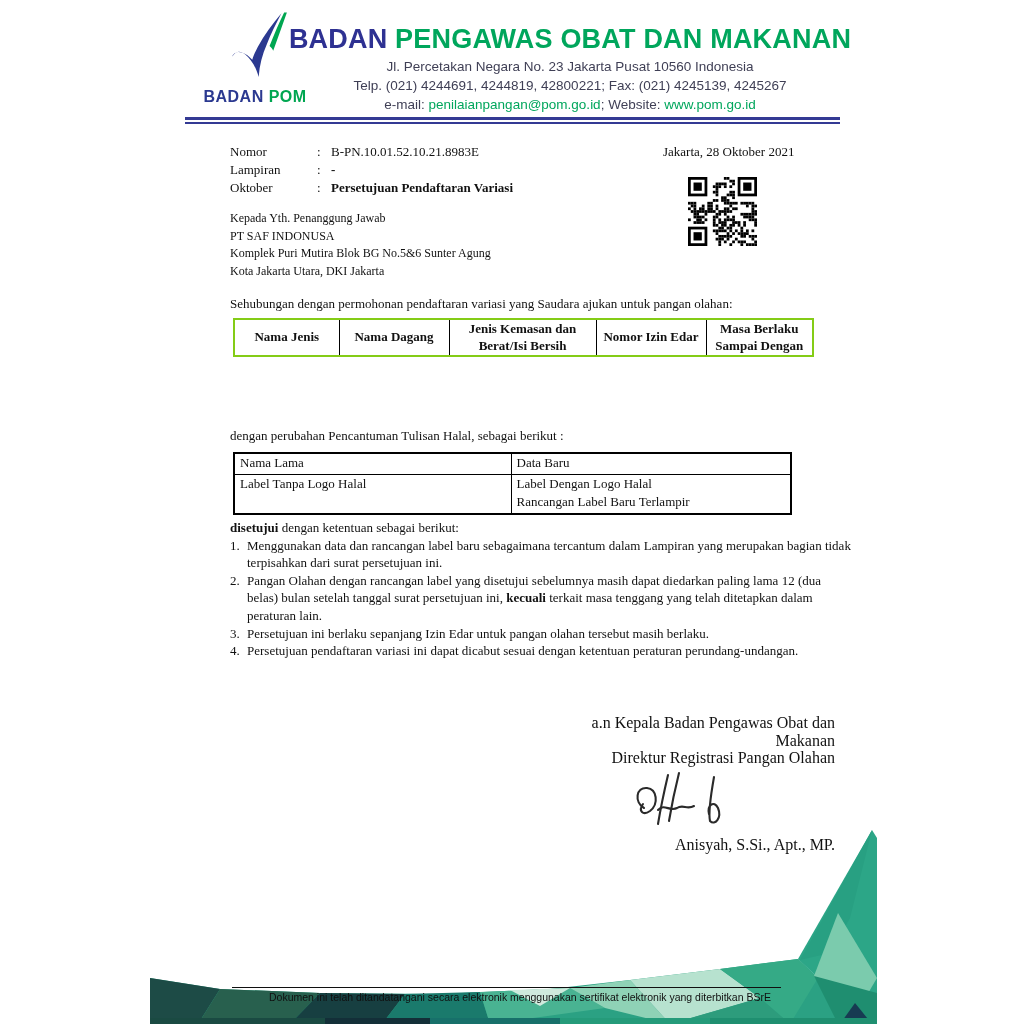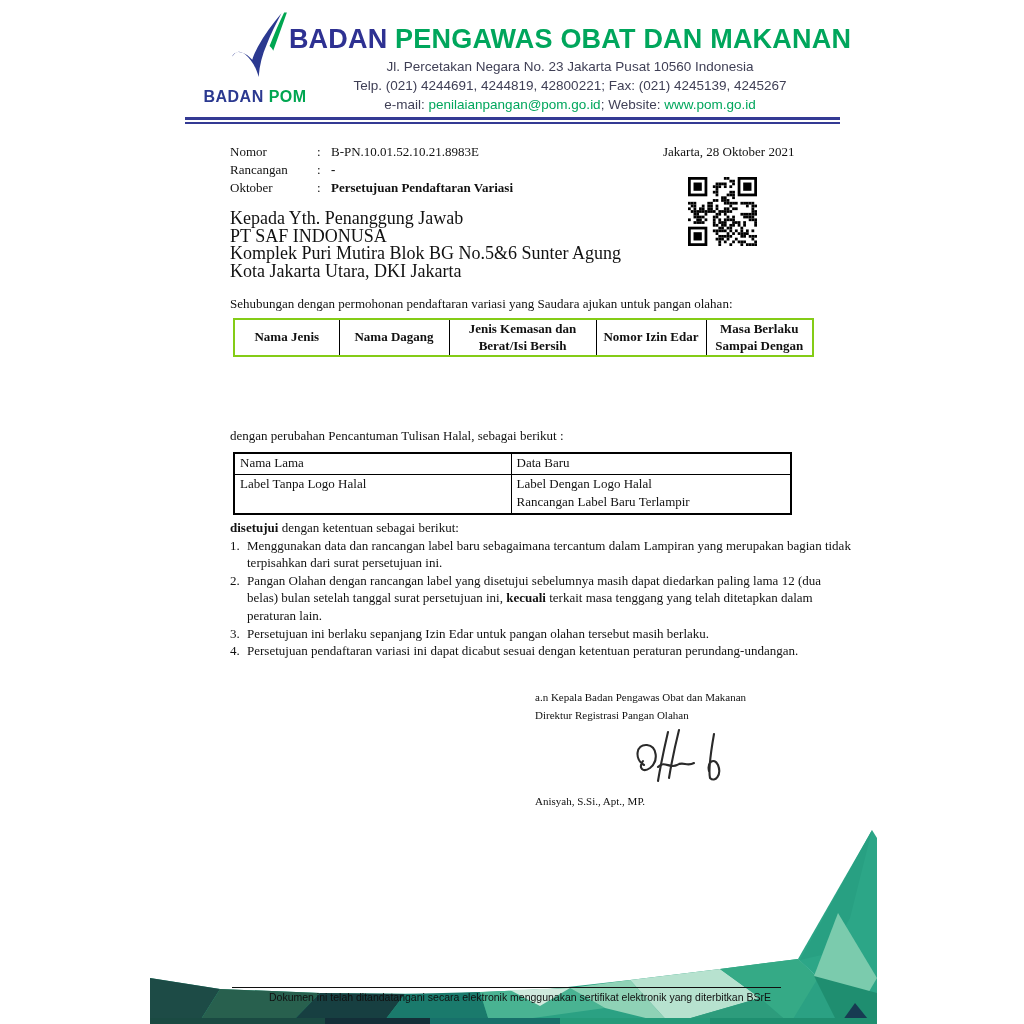--- a/index.html
+++ b/index.html
@@ -26,38 +26,38 @@
   
   .meta { position:absolute; left:230px; top:143px; font-size:13px; }
   .meta-row { display:flex; line-height:18px; }
   .meta-label { width:87px; }
   .meta-colon { width:12px; }
   .meta-value { padding-left:2px; }
   .bold { font-weight:bold; }
   .dateline { position:absolute; left:663px; top:143px; font-size:13px; line-height:18px; }
   .qr { position:absolute; left:688px; top:177px; width:69px; height:69px; background:#fff; }
   
-  .recipient { position:absolute; left:230px; top:210px; font-size:18px; line-height:17.5px; }
+  .recipient { position:absolute; left:230px; top:210px; font-size:12px; line-height:17.5px; }
   .intro { position:absolute; left:230px; top:295px; width:620px; font-size:13px; line-height:17.5px; }
   table { border-collapse:collapse; font-size:13px; line-height:16.5px; }
   .t1 { position:absolute; left:233px; top:318px; }
   .t1 th, .t1 td { border:1px solid #000; }
   .t1 { border:2px solid #84cc16; }
   .t1 th { font-weight:bold; text-align:center; padding:1px 3px; vertical-align:middle; }
   .t1 td { vertical-align:top; text-align:left; padding:1px 4px 3px 4px; }
   .change-intro { position:absolute; left:230px; top:428px; font-size:13px; }
   .t2 { position:absolute; left:233px; top:452px; border:2px solid #000; }
   .t2 td { border:1px solid #000; vertical-align:top; padding:0px 5px 2px 5px; line-height:18px; }
   
   .terms { position:absolute; left:230px; top:519px; width:625px; font-size:13px; line-height:17.6px; }
   .term { display:flex; }
   .term .num { width:17px; flex:0 0 17px; }
   .term .txt { flex:1; }
   
-  .sig { position:absolute; left:535px; top:689px; width:300px; text-align:left; font-size:11px; line-height:17.5px; }
+  .sig { position:absolute; left:535px; top:714px; width:300px; text-align:right; font-size:16px; line-height:17.5px; }
   .sig svg { display:block; margin:1px auto 0 auto; }
   
   .footer-art { position:absolute; left:150px; top:828px; width:727px; height:196px; }
   .footer-line { position:absolute; left:232px; top:987px; width:549px; border-top:1.5px solid #101010; }
   .footer-note { position:absolute; left:180px; top:991px; width:680px; text-align:center;
     font-family:"Liberation Sans", sans-serif; font-size:10.5px; color:#101010; }
 </style>
 </head>
 <body>
 
@@ -83,21 +83,21 @@
       <div class="r2"></div>
     </div>
 
   <div class="meta">
     <div class="meta-row">
       <span class="meta-label">Nomor</span>
       <span class="meta-colon">:</span>
       <span class="meta-value">B-PN.10.01.52.10.21.8983E</span>
     </div>
     <div class="meta-row">
-      <span class="meta-label">Rancangan</span>
+      <span class="meta-label">Lampiran</span>
       <span class="meta-colon">:</span>
       <span class="meta-value bold">-</span>
     </div>
     <div class="meta-row">
       <span class="meta-label">Oktober</span>
       <span class="meta-colon">:</span>
       <span class="meta-value bold">Persetujuan Pendaftaran Variasi</span>
     </div>
   </div>
   <div class="dateline">Jakarta, 28 Oktober 2021</div>

